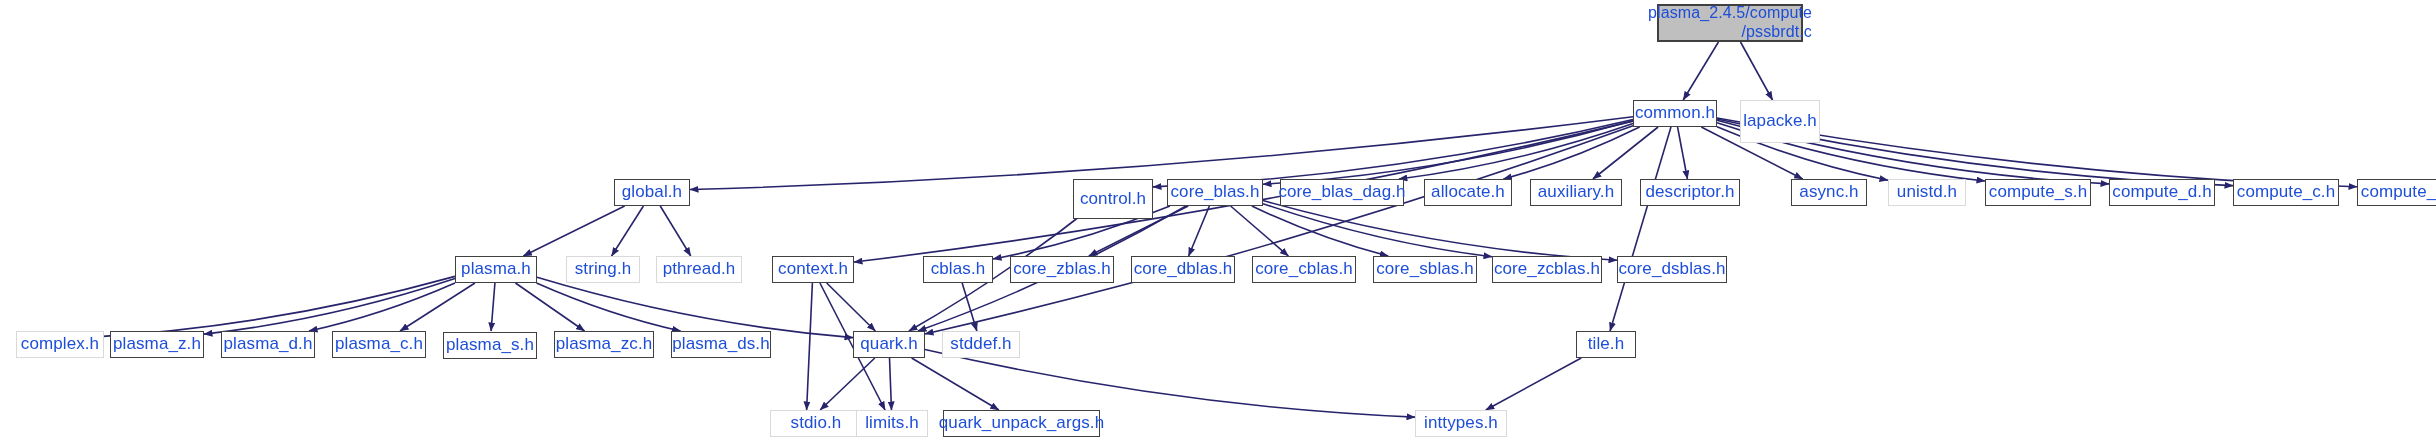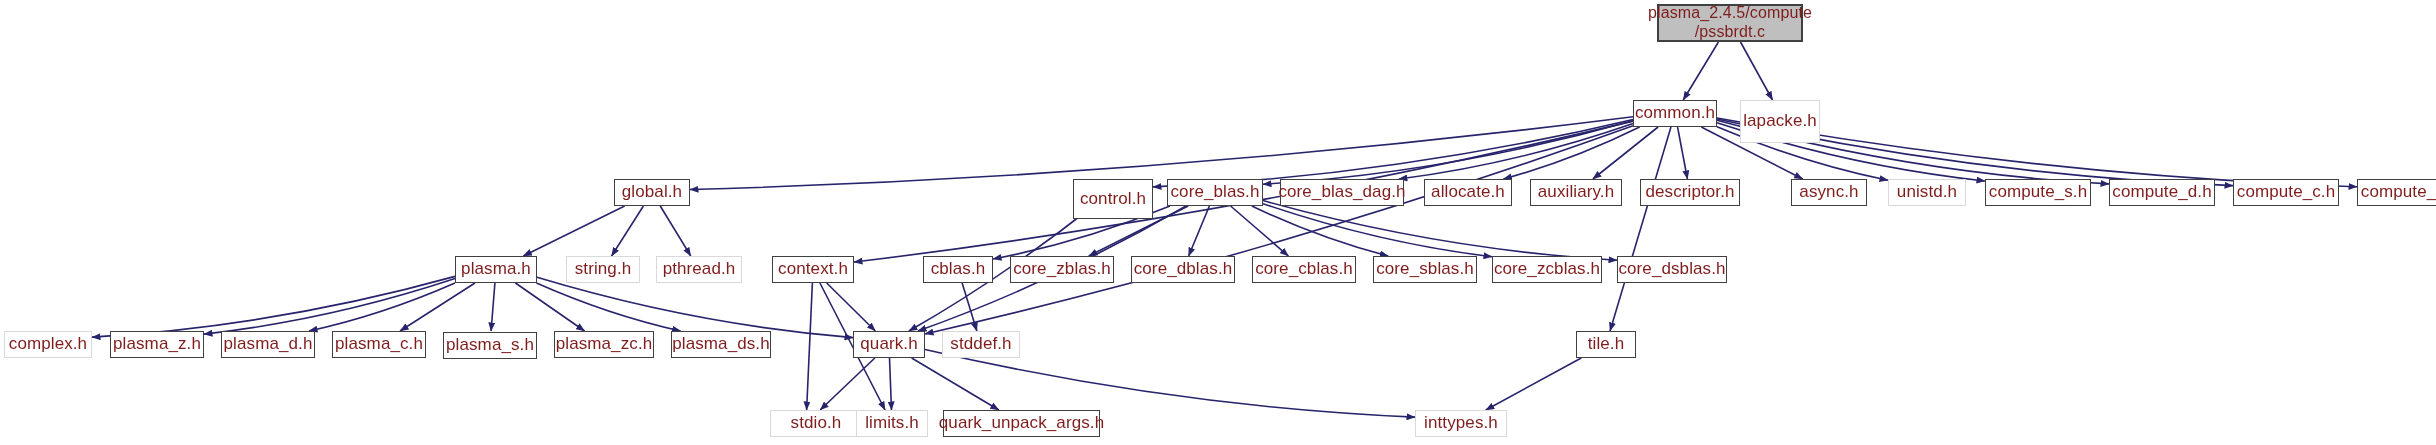--- a/index.html
+++ b/index.html
@@ -21,24 +21,24 @@
     width: 2436px;
     height: 445px;
     overflow: visible;
   }
   .node {
     position: absolute;
     box-sizing: border-box;
     display: flex;
     align-items: center;
     justify-content: center;
-    text-align: center;
+    text-align: right;
     font-size: 17px;
     line-height: 1.18;
-    color: #7f1d1d;
+    color: #1d4ed8;
     background: #ffffff;
     border: 1.5px solid #404040;
     white-space: pre-line;
     letter-spacing: 0.1px;
   }
   .node.root {
     background: #bfbfbf;
     border: 2px solid #404040;
     font-size: 16px;
   }
@@ -129,21 +129,21 @@
       <div class="node sys" style="left: 566px; top: 256px; width: 74px; height: 27px;">string.h</div>
       <div class="node sys" style="left: 656px; top: 256px; width: 86px; height: 27px;">pthread.h</div>
       <div class="node" style="left: 772px; top: 256px; width: 82px; height: 27px;">context.h</div>
       <div class="node" style="left: 923px; top: 256px; width: 70px; height: 27px;">cblas.h</div>
       <div class="node" style="left: 1010px; top: 256px; width: 104px; height: 27px;">core_zblas.h</div>
       <div class="node" style="left: 1131px; top: 256px; width: 104px; height: 27px;">core_dblas.h</div>
       <div class="node" style="left: 1252px; top: 256px; width: 104px; height: 27px;">core_cblas.h</div>
       <div class="node" style="left: 1373px; top: 256px; width: 104px; height: 27px;">core_sblas.h</div>
       <div class="node" style="left: 1492px; top: 256px; width: 110px; height: 27px;">core_zcblas.h</div>
       <div class="node" style="left: 1617px; top: 256px; width: 110px; height: 27px;">core_dsblas.h</div>
-      <div class="node sys" style="left: 4px; top: 331px; width: 88px; height: 27px;">complex.h</div>
+      <div class="node sys" style="left: 16px; top: 331px; width: 88px; height: 27px;">complex.h</div>
       <div class="node" style="left: 110px; top: 331px; width: 94px; height: 27px;">plasma_z.h</div>
       <div class="node" style="left: 221px; top: 331px; width: 94px; height: 27px;">plasma_d.h</div>
       <div class="node" style="left: 332px; top: 331px; width: 94px; height: 27px;">plasma_c.h</div>
       <div class="node" style="left: 443px; top: 332px; width: 94px; height: 27px;">plasma_s.h</div>
       <div class="node" style="left: 554px; top: 331px; width: 100px; height: 27px;">plasma_zc.h</div>
       <div class="node" style="left: 671px; top: 331px; width: 100px; height: 27px;">plasma_ds.h</div>
       <div class="node" style="left: 853px; top: 331px; width: 72px; height: 27px;">quark.h</div>
       <div class="node sys" style="left: 942px; top: 331px; width: 78px; height: 27px;">stddef.h</div>
       <div class="node" style="left: 1576px; top: 331px; width: 60px; height: 27px;">tile.h</div>
       <div class="node sys" style="left: 770px; top: 410px; width: 92px; height: 27px;">stdio.h</div>

